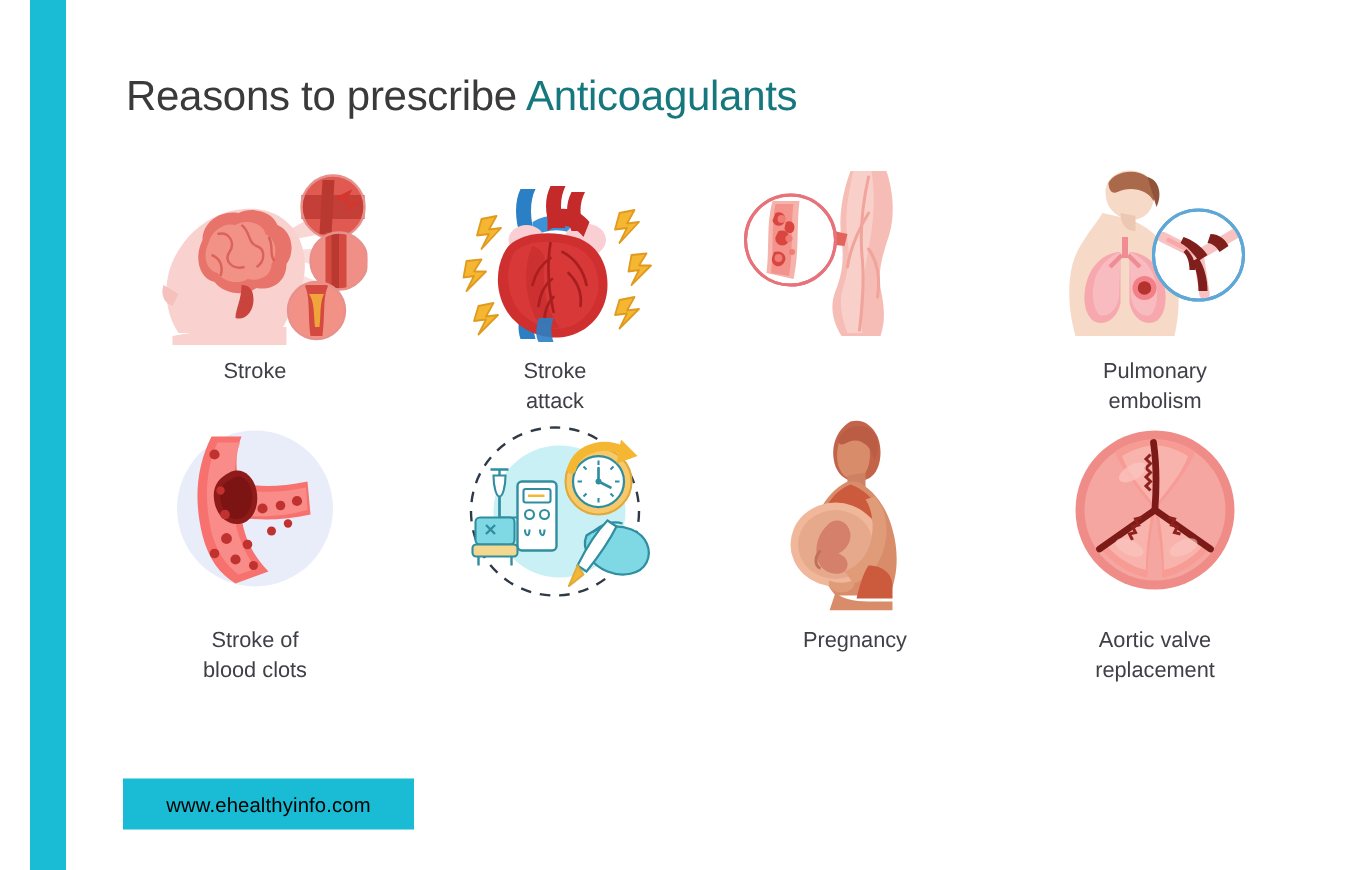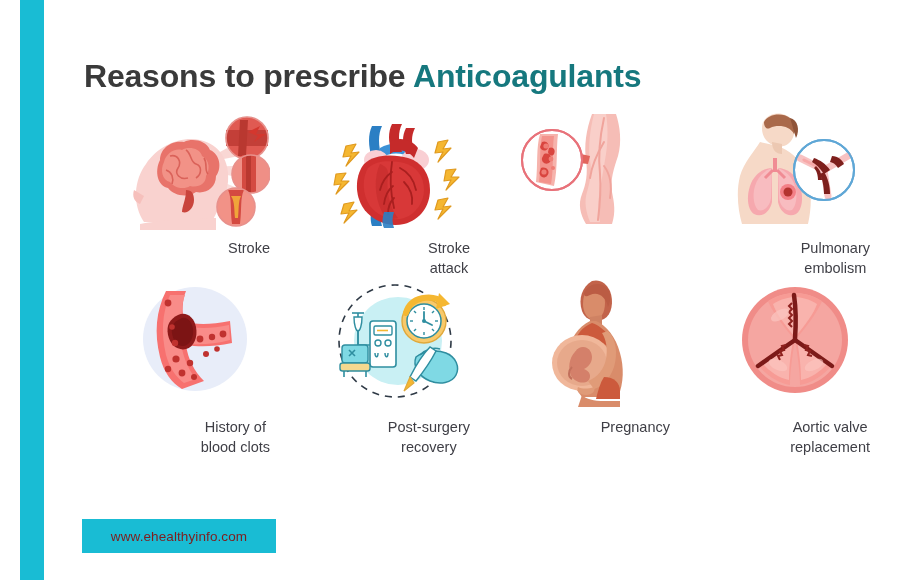--- a/index.html
+++ b/index.html
@@ -23,23 +23,23 @@
     top: 0;
     width: 24px;
     height: 580px;
     background: #19bcd4;
   }
 
   
   #page-title {
     position: absolute;
     left: 84px;
-    top: 58px;
-    font-size: 32px;
-    font-weight: bold;
+    top: 48px;
+    font-size: 28px;
+    font-weight: normal;
     color: #3a3a3a;
     letter-spacing: -0.2px;
     white-space: nowrap;
   }
   #page-title .accent {
     color: #16787e;
   }
 
   
   #items-grid {
@@ -49,21 +49,21 @@
     width: 800px;
     display: grid;
     grid-template-columns: repeat(4, 1fr);
     grid-template-rows: 165px 185px;
     column-gap: 0px;
     row-gap: 0px;
   }
   .grid-item {
     display: flex;
     flex-direction: column;
-    align-items: flex-end;
+    align-items: center;
     justify-content: flex-start;
   }
   .icon-box {
     width: 150px;
     height: 118px;
     display: flex;
     align-items: center;
     justify-content: center;
   }
   .row2 .icon-box {
@@ -86,21 +86,21 @@
     left: 82px;
     top: 519px;
     width: 194px;
     height: 34px;
     background: #19bcd4;
     display: flex;
     align-items: center;
     justify-content: center;
   }
   #footer-badge .url {
-    color: #7f1d1d;
+    color: #000000;
     font-size: 13.5px;
     letter-spacing: 0.1px;
   }
 </style>
 </head>
 <body>
 
 <div id="accent-bar"></div>
 
 <div id="page-title">
@@ -309,21 +309,21 @@
           <circle cx="80" cy="62" r="3.4"></circle>
           <circle cx="92" cy="60" r="3.2"></circle>
           <circle cx="103" cy="57" r="3.4"></circle>
           <circle cx="86" cy="77" r="3"></circle>
           <circle cx="97" cy="72" r="2.8"></circle>
           <circle cx="70" cy="86" r="3.2"></circle>
           <circle cx="52" cy="50" r="2.8"></circle>
         </g>
       </svg>
     </div>
-    <div class="item-label">History of
+    <div class="item-label">Stroke of
 blood clots</div>
   </div>
 
   <div class="grid-item row2">
     <div class="icon-box">
       <svg width="150" height="130" viewBox="0 0 150 130" xmlns="http://www.w3.org/2000/svg">
 
         <circle cx="75" cy="64" r="56" fill="none" stroke="#2f3a46" stroke-width="1.6" stroke-dasharray="7 6"></circle>
 
         <circle cx="78" cy="64" r="44" fill="#c9f0f4"></circle>
@@ -366,22 +366,20 @@
         <path d="M86 36 C90 20 112 16 124 26" fill="none" stroke="#f5b731" stroke-width="6" stroke-linecap="round"></path>
         <path d="M119 16 L130 27 L116 32 Z" fill="#f5b731"></path>
 
         <path d="M96 80 C104 74 116 72 126 76 C136 80 140 90 136 98 C132 106 120 108 110 104 C100 100 92 90 96 80 Z" fill="#7fd9e4" stroke="#2f8ea0" stroke-width="1.5"></path>
         <path d="M100 78 C106 72 114 70 120 72" fill="none" stroke="#2f8ea0" stroke-width="1.4"></path>
 
         <path d="M110 70 C104 76 96 88 90 100 L96 104 C104 94 112 82 116 74 Z" fill="#ffffff" stroke="#2f8ea0" stroke-width="1.5"></path>
         <path d="M90 100 L84 114 L94 106 Z" fill="#f5b731" stroke="#e0a93c" stroke-width="1.2"></path>
       </svg>
     </div>
-    <div class="item-label">Post-surgery
-recovery</div>
   </div>
 
   <div class="grid-item row2">
     <div class="icon-box">
       <svg width="150" height="130" viewBox="0 0 150 130" xmlns="http://www.w3.org/2000/svg">
 
         <path d="M72 4 C62 10 58 22 62 34 C66 44 76 46 84 42 C92 38 94 24 90 14 C86 6 80 2 72 4 Z" fill="#c2634a"></path>
 
         <path d="M66 14 C62 22 62 32 66 38 C70 44 78 44 82 38 C86 32 86 20 82 14 C78 8 70 8 66 14 Z" fill="#d98c6a"></path>
 

